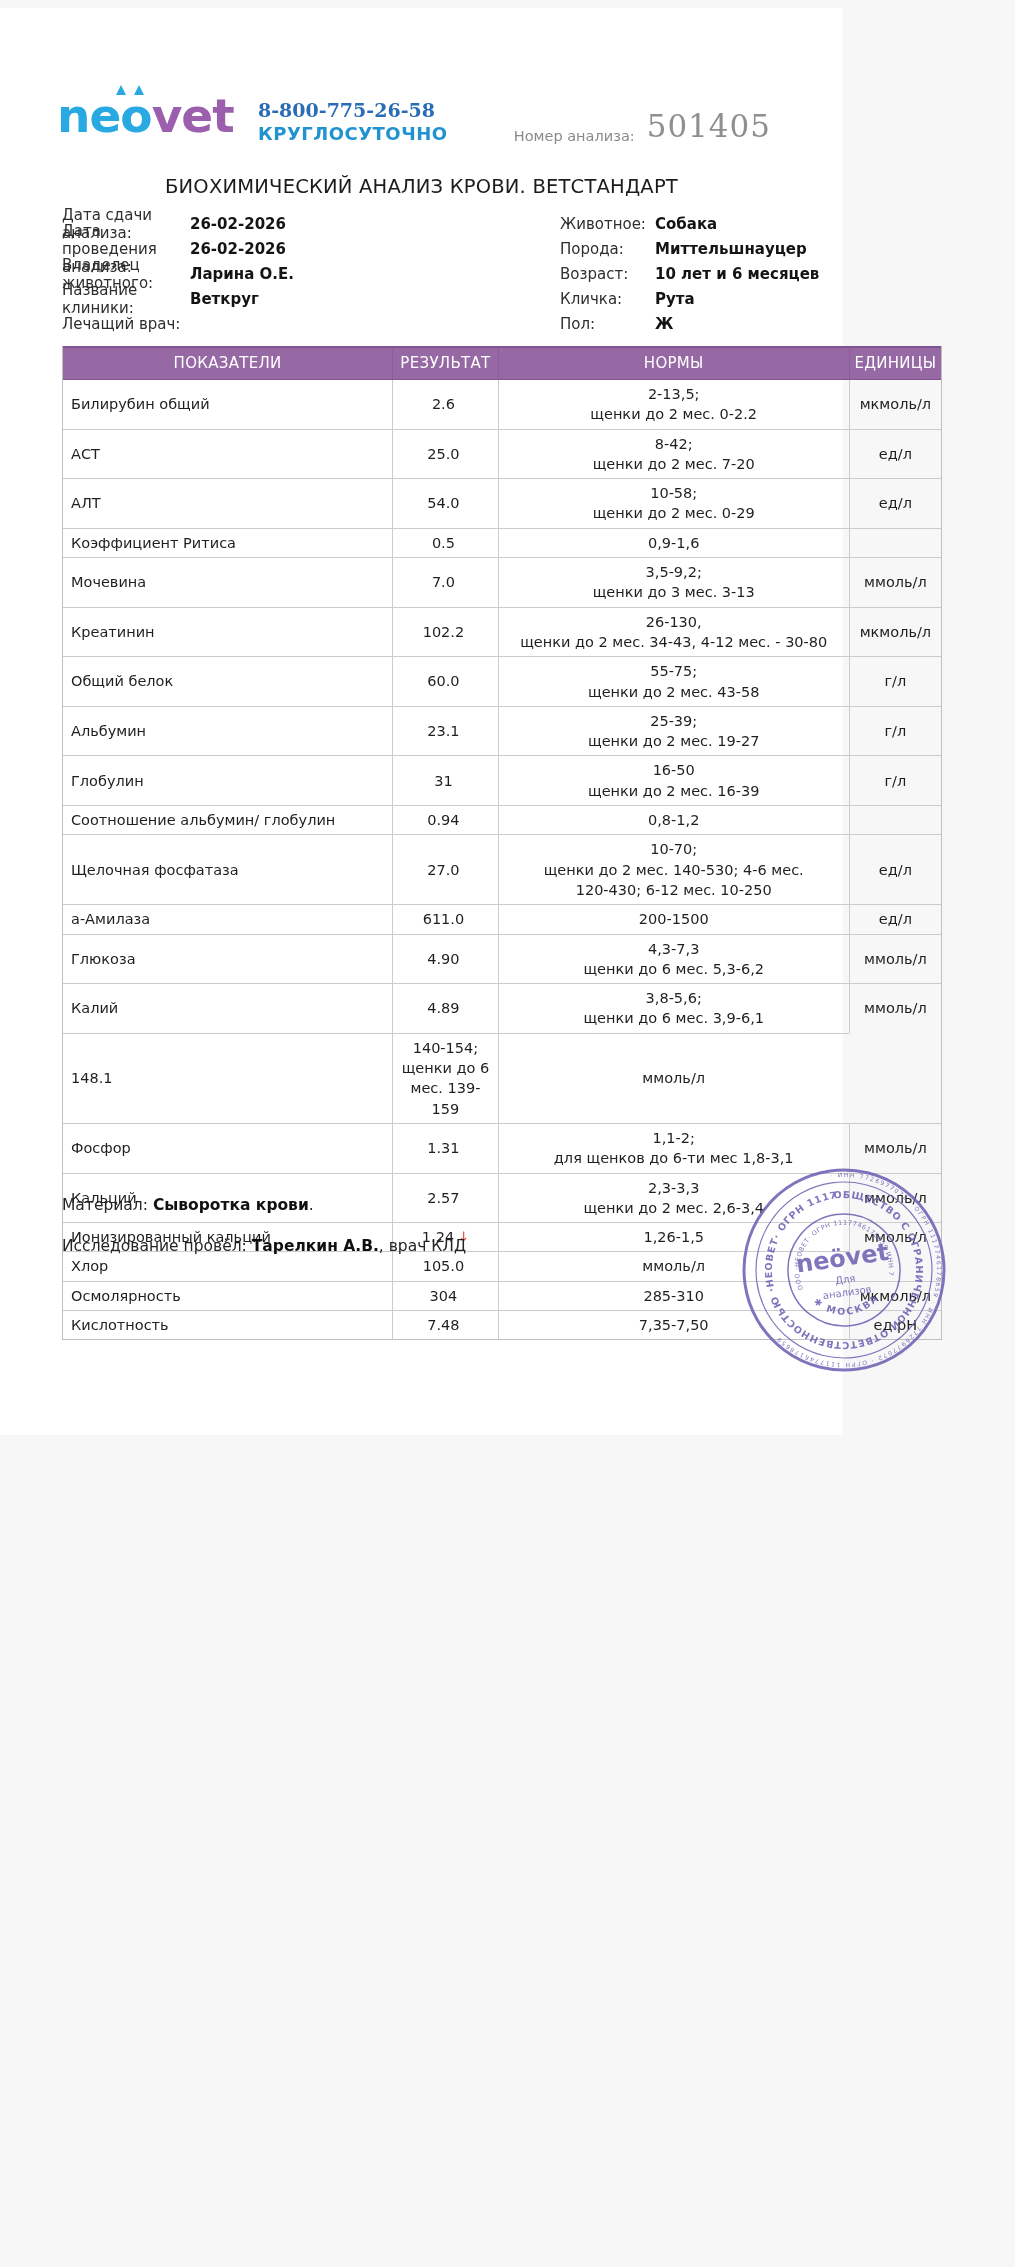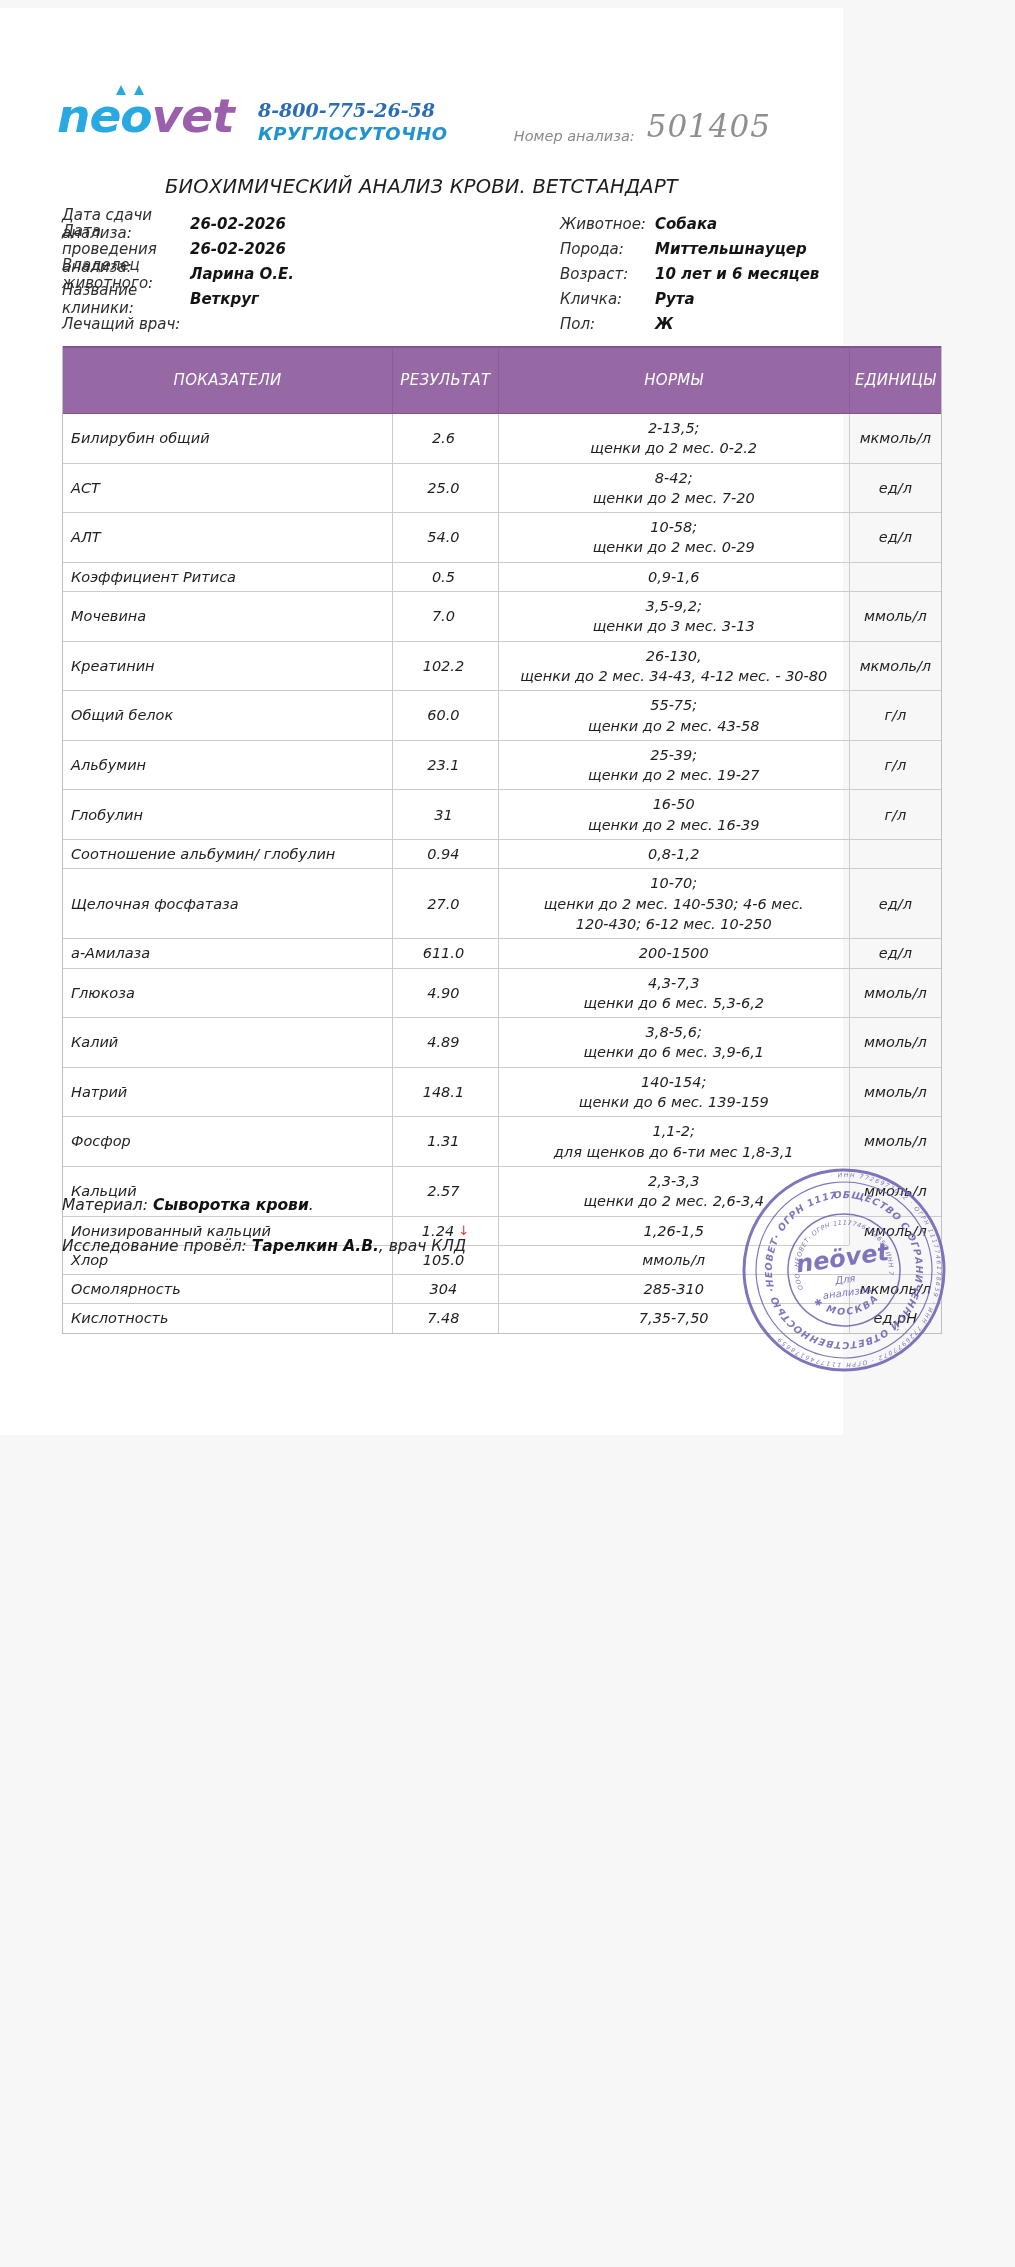--- a/index.html
+++ b/index.html
@@ -6,21 +6,20 @@
   body{
     width:1015px;height:2267px;position:relative;
     background:#f7f7f8;
     font-family:"DejaVu Sans","Liberation Sans",sans-serif;
     color:#1f1f1f;
     -webkit-font-smoothing:antialiased;
   }
   .document{
     position:absolute;left:0;top:8px;width:843px;height:1427px;
     background:#ffffff;
-    font-style:italic;
   }
   
   .logo{
     position:absolute;left:57px;top:84px;
     font-weight:bold;font-size:47px;line-height:1;letter-spacing:-1px;
     display:flex;align-items:flex-start;
   }
   .logo .neo{color:#29a9e1;position:relative;}
   .logo .vet{color:#9c5fae;}
   .ear{
@@ -68,21 +67,21 @@
   .trow .c{
     border-left:1px solid #cccccc;
     border-top:1px solid #cccccc;
     display:flex;align-items:center;justify-content:center;
     padding:4px 8px;min-height:20px;text-align:center;line-height:1.4;
   }
   .trow .c:first-child{border-left:none;justify-content:flex-start;text-align:left;}
   .trow.thead .c{
     background:#9669a4;color:#ffffff;border-left:1px solid #8a5c98;
     border-top:2px solid #7e5590;border-bottom:1px solid #7e5590;
-    font-size:15px;padding:22px 8px;letter-spacing:0.3px;
+    font-size:15px;padding:5px 8px;letter-spacing:0.3px;
   }
   .trow.thead .c:first-child{border-left:none;justify-content:center;text-align:center;}
   .trow:nth-child(2) .c{border-top:none;}
   .norm{white-space:pre-line;}
   .flag{color:#e23b2e;font-size:13px;margin-left:4px;}
   
   .foot-line{position:absolute;left:62px;font-size:15.5px;color:#242424;}
   .foot-line b{color:#111;}
   .foot-material{top:1188px;}
   .foot-researcher{top:1229px;}
@@ -323,21 +322,20 @@
     <div class="c">
           <span class="rv">4.89</span>
           <span class="flag"></span>
         </div>
     <div class="c norm">3,8-5,6;
 щенки до 6 мес. 3,9-6,1</div>
     <div class="c">ммоль/л</div>
   </div>
 
   <div class="trow">
-    <div class="c">Натрий</div>
     <div class="c">
           <span class="rv">148.1</span>
           <span class="flag"></span>
         </div>
     <div class="c norm">140-154;
 щенки до 6 мес. 139-159</div>
     <div class="c">ммоль/л</div>
   </div>
 
   <div class="trow">

